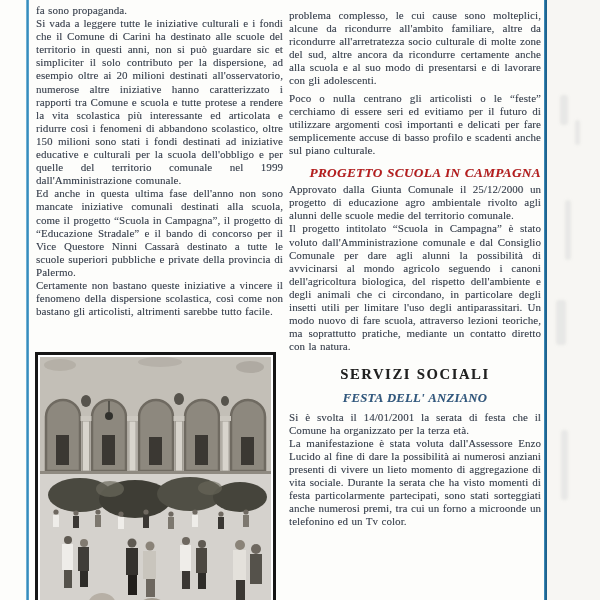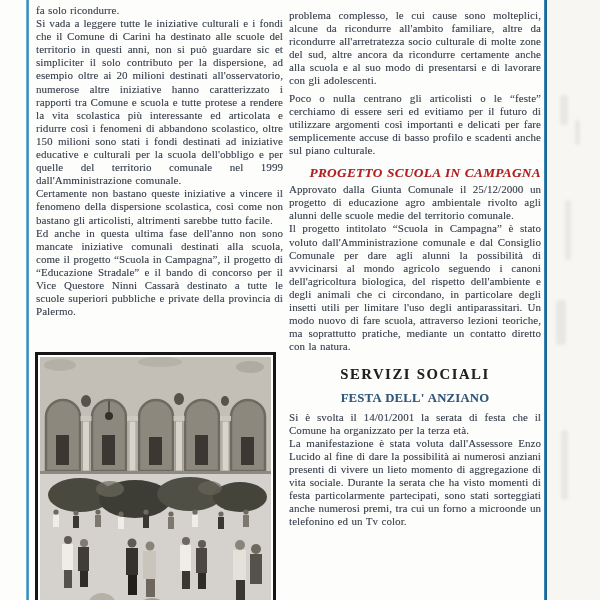--- a/index.html
+++ b/index.html
@@ -17,21 +17,21 @@
          text-shadow:0.3px 0.3px 0.4px rgba(57,65,78,0.35); }
   .col p { margin:0; }
   .col-left  { left:36px;  width:247px; padding-top:4px; }
   .col-right { left:289px; width:252px; padding-top:9px; }
   p.gap-top { margin-top:4px; }
 
   .h-progetto { margin:9px 0 4px; text-align:right; font-style:italic; font-weight:bold;
                 font-size:13.2px; color:#b91c1c; letter-spacing:0.4px; }
   .h-servizi  { margin:15px 0 11px; text-align:center; font-weight:bold; font-size:14.6px;
                 color:#20201f; letter-spacing:1.6px; }
-  .h-festa    { margin:0 0 5px; text-align:center; font-weight:bold;
+  .h-festa    { margin:0 0 5px; text-align:center; font-style:italic; font-weight:bold;
                 font-size:12.6px; color:#30587f; letter-spacing:0.3px; }
 
   .photo-frame { position:absolute; left:35px; top:352px; width:241px; height:280px;
                  border:3px solid #151515; background:#fff; padding:2px; box-sizing:border-box; }
   .photo-frame svg { display:block; width:100%; height:100%; }
 
   .ghost { position:absolute; background:rgba(100,104,114,0.10); filter:blur(1.5px); border-radius:3px; }
   .g1 { left:560px; top:95px;  width:8px;  height:30px; }
   .g2 { left:565px; top:200px; width:6px;  height:60px; }
   .g3 { left:556px; top:300px; width:10px; height:45px; }
@@ -47,24 +47,24 @@
   <div class="ghost g1"></div>
   <div class="ghost g2"></div>
   <div class="ghost g3"></div>
   <div class="ghost g4"></div>
   <div class="ghost g5"></div>
 
   <div class="rule-left"></div>
   <div class="rule-right"></div>
 
   <div class="col col-left">
-    <p>fa solo ricondurre.</p>
+    <p>fa sono propaganda.</p>
     <p>Si vada a leggere tutte le iniziative culturali e i fondi che il Comune di Carini ha destinato alle scuole del territorio in questi anni, non si può guardare sic et simpliciter il solo contributo per la dispersione, ad esempio oltre ai 20 milioni destinati all'osservatorio, numerose altre iniziative hanno caratterizzato i rapporti tra Comune e scuola e tutte protese a rendere la vita scolastica più interessante ed articolata e ridurre così i fenomeni di abbandono scolastico, oltre 150 milioni sono stati i fondi destinati ad iniziative educative e culturali per la scuola dell'obbligo e per quelle del territorio comunale nel 1999 dall'Amministrazione comunale.</p>
+    <p>Ed anche in questa ultima fase dell'anno non sono mancate iniziative comunali destinati alla scuola, come il progetto “Scuola in Campagna”, il progetto di “Educazione Stradale” e il bando di concorso per il Vice Questore Ninni Cassarà destinato a tutte le scuole superiori pubbliche e private della provincia di Palermo.</p>
     <p>Certamente non bastano queste iniziative a vincere il fenomeno della dispersione scolastica, così come non bastano gli articolisti, altrimenti sarebbe tutto facile.</p>
-    <p>Ed anche in questa ultima fase dell'anno non sono mancate iniziative comunali destinati alla scuola, come il progetto “Scuola in Campagna”, il progetto di “Educazione Stradale” e il bando di concorso per il Vice Questore Ninni Cassarà destinato a tutte le scuole superiori pubbliche e private della provincia di Palermo.</p>
   </div>
 
   <div class="col col-right">
     <p>problema complesso, le cui cause sono molteplici, alcune da ricondurre all'ambito familiare, altre da ricondurre all'arretratezza socio culturale di molte zone del sud, altre ancora da ricondurre certamente anche alla scuola e al suo modo di presentarsi e di lavorare con gli adolescenti.</p>
     <p class="gap-top">Poco o nulla centrano gli articolisti o le “feste” cerchiamo di essere seri ed evitiamo per il futuro di utilizzare argomenti così importanti e delicati per fare semplicemente accuse di basso profilo e scadenti anche sul piano culturale.</p>
 
     <h2 class="h-progetto">PROGETTO SCUOLA IN CAMPAGNA</h2>
     <p>Approvato dalla Giunta Comunale il 25/12/2000 un progetto di educazione agro  ambientale rivolto agli alunni delle scuole medie  del territorio comunale.</p>
     <p>Il progetto intitolato “Scuola in Campagna” è stato voluto dall'Amministrazione comunale e dal Consiglio Comunale per dare agli alunni la possibilità di avvicinarsi al mondo agricolo seguendo i canoni dell'agricoltura biologica, del rispetto dell'ambiente e degli animali che ci circondano, in particolare degli insetti utili per limitare l'uso degli antiparassitari. Un modo nuovo di fare scuola, attraverso lezioni teoriche, ma soprattutto pratiche, mediante un contatto diretto con la natura.</p>
 

